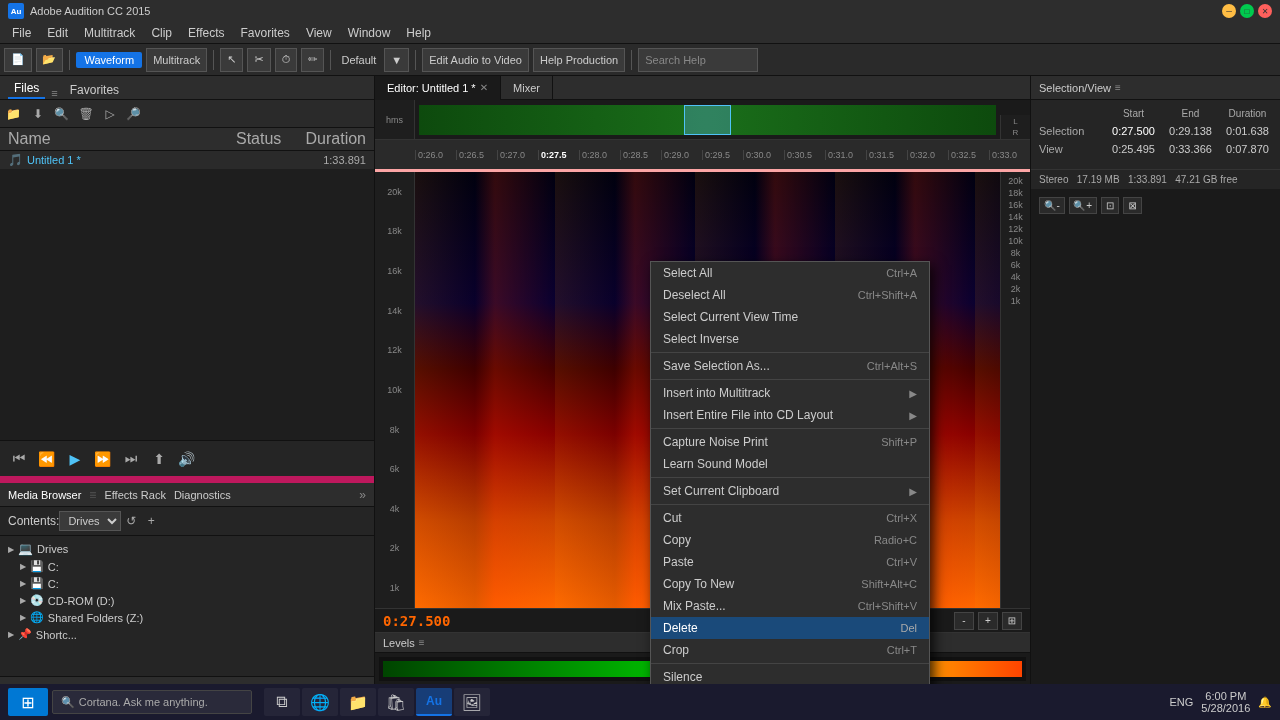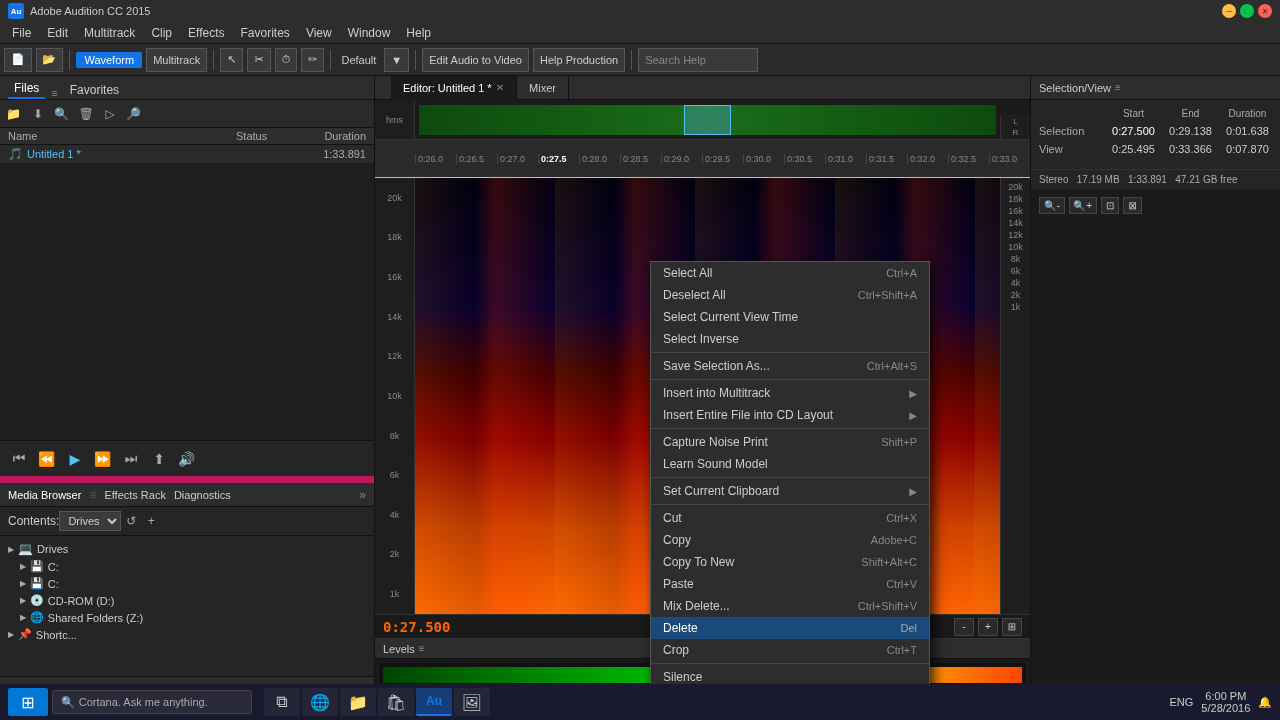--- a/index.html
+++ b/index.html
@@ -32,21 +32,21 @@
 
     
     .left-panel { width: 375px; background: #252525; border-right: 1px solid #111; display: flex; flex-direction: column; }
     .panel-header { height: 24px; background: #2d2d2d; display: flex; align-items: flex-end; padding: 0 8px; gap: 6px; border-bottom: 1px solid #111; }
     .panel-tab { font-size: 12px; color: #ccc; cursor: pointer; padding: 2px 6px; }
     .panel-tab.active { color: #fff; border-bottom: 2px solid #1473e6; }
 
     .files-toolbar { height: 28px; background: #2a2a2a; display: flex; align-items: center; padding: 0 4px; gap: 4px; border-bottom: 1px solid #111; }
     .icon-btn { width: 20px; height: 20px; background: none; border: none; color: #aaa; cursor: pointer; display: flex; align-items: center; justify-content: center; font-size: 12px; }
 
-    .files-table-header { display: flex; align-items: center; padding: 2px 8px; background: #2d2d2d; border-bottom: 1px solid #111; font-size: 11px; color: #aaa; }
+    .files-table-header { display: flex; align-items: center; padding: 2px 8px; background: #2d2d2d; border-bottom: 1px solid #111; font-size: 16px; color: #aaa; }
     .files-col-name { flex: 1; }
     .files-col-status { width: 60px; }
     .files-col-duration { width: 70px; text-align: right; }
 
     .files-item { display: flex; align-items: center; padding: 2px 8px; background: #2a2a2a; }
     .files-item .name { flex: 1; color: #4fc3f7; font-size: 11px; }
     .files-item .status { width: 60px; font-size: 11px; }
     .files-item .duration { width: 70px; text-align: right; font-size: 11px; color: #aaa; }
 
     .files-empty { flex: 1; background: #1e1e1e; }
@@ -69,29 +69,29 @@
     
     .bottom-tabs { height: 24px; background: #2d2d2d; display: flex; align-items: center; padding: 0 8px; gap: 8px; border-top: 1px solid #111; }
     .bottom-tab { font-size: 12px; color: #ccc; cursor: pointer; padding: 2px 6px; }
     .bottom-tab.active { color: #fff; }
     .bottom-status { height: 20px; background: #252525; display: flex; align-items: center; padding: 0 8px; font-size: 11px; color: #aaa; }
 
     
     .center-panel { flex: 1; display: flex; flex-direction: column; background: #1a1a1a; position: relative; }
     .editor-tabs { height: 24px; background: #2d2d2d; display: flex; align-items: center; padding: 0; border-bottom: 1px solid #111; }
     .editor-tab { padding: 0 12px; height: 24px; display: flex; align-items: center; font-size: 11px; color: #ccc; cursor: pointer; border-right: 1px solid #111; gap: 4px; }
-    .editor-tab.active { background: #1a1a1a; color: #fff; margin-left: 16px; }
+    .editor-tab.active { background: #1a1a1a; color: #fff; }
 
     
     .waveform-container { flex: 1; position: relative; overflow: hidden; background: #111; }
     .waveform-overview { height: 40px; background: #1a1a1a; border-bottom: 1px solid #333; display: flex; align-items: flex-end; overflow: hidden; }
     .waveform-overview-bar { flex: 1; height: 30px; background: linear-gradient(to right, #0d4a0d, #1a6e1a, #0d4a0d); margin: 4px; position: relative; }
     .waveform-selection { position: absolute; top: 0; left: 46%; width: 8%; height: 100%; background: rgba(100,180,255,0.3); border: 1px solid #4fc3f7; }
 
-    .timeline { height: 38px; background: #2a2a2a; border-bottom: 1px solid #fca5a5; display: flex; align-items: center; padding-left: 40px; font-size: 9px; color: #888; position: relative; }
+    .timeline { height: 32px; background: #2a2a2a; border-bottom: 3px solid #fca5a5; display: flex; align-items: center; padding-left: 40px; font-size: 9px; color: #888; position: relative; }
     .timeline-marks { display: flex; flex: 1; }
     .timeline-mark { flex: 1; border-left: 1px solid #444; padding-left: 2px; font-size: 9px; }
     .spectrogram-left { width: 40px; background: #1e1e1e; border-right: 1px solid #333; font-size: 9px; color: #888; display: flex; flex-direction: column; justify-content: space-around; align-items: center; }
     .spectrogram-content { flex: 1; position: relative; background: radial-gradient(ellipse at 30% 60%, rgba(255,100,0,0.8) 0%, rgba(200,0,100,0.5) 30%, rgba(50,0,100,0.3) 60%, rgba(0,0,50,0.1) 100%); }
 
     
     .freq-panel { width: 30px; background: #1e1e1e; border-left: 1px solid #333; display: flex; flex-direction: column; align-items: center; font-size: 9px; color: #888; padding: 4px 0; gap: 2px; }
 
     
     .position-bar { height: 24px; background: #1a1a1a; border-top: 1px solid #333; display: flex; align-items: center; padding: 0 8px; }
@@ -430,32 +430,32 @@
         <span>Set Current Clipboard</span>
         <span class="ctx-arrow">▶</span>
       </div>
       <div class="ctx-separator"></div>
       <div class="ctx-item">
         <span>Cut</span>
         <span class="ctx-shortcut">Ctrl+X</span>
       </div>
       <div class="ctx-item">
         <span>Copy</span>
-        <span class="ctx-shortcut">Adobe+C</span>
+        <span class="ctx-shortcut">Radio+C</span>
+      </div>
+      <div class="ctx-item">
+        <span>Paste</span>
+        <span class="ctx-shortcut">Ctrl+V</span>
       </div>
       <div class="ctx-item">
         <span>Copy To New</span>
         <span class="ctx-shortcut">Shift+Alt+C</span>
       </div>
       <div class="ctx-item">
-        <span>Paste</span>
-        <span class="ctx-shortcut">Ctrl+V</span>
-      </div>
-      <div class="ctx-item">
-        <span>Mix Delete...</span>
+        <span>Mix Paste...</span>
         <span class="ctx-shortcut">Ctrl+Shift+V</span>
       </div>
       <div class="ctx-item highlighted" style="background:#1a4a7a;">
         <span style="color:#fff;">Delete</span>
         <span class="ctx-shortcut" style="color:#aaa;">Del</span>
       </div>
       <div class="ctx-item">
         <span>Crop</span>
         <span class="ctx-shortcut">Ctrl+T</span>
       </div>

